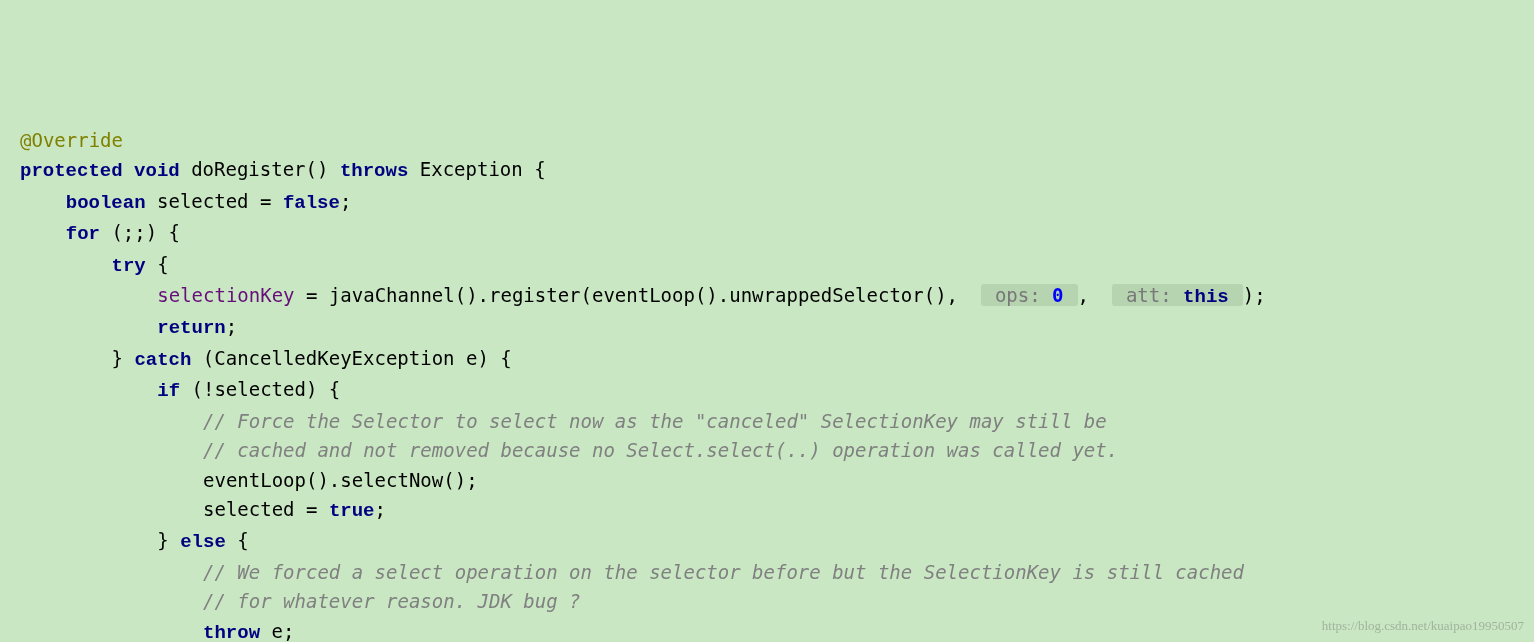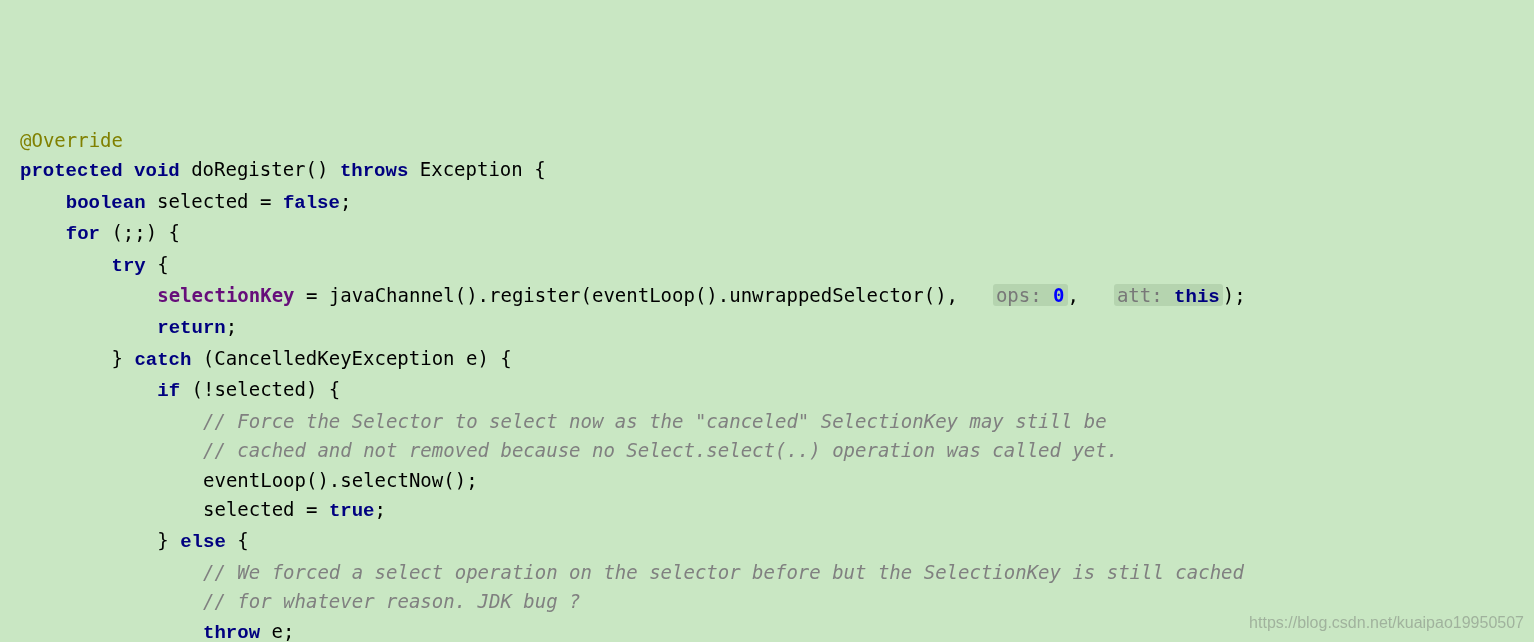--- a/index.html
+++ b/index.html
@@ -11,38 +11,37 @@
       background-color: #c9e7c3;
       font-family: 'Menlo', 'Monaco', 'Consolas', monospace;
       font-size: 19px;
       line-height: 1.55;
       padding: 8px 0 8px 20px;
       white-space: pre;
       color: #000;
     }
     .annotation { color: #808000; }
     .keyword { color: #000080; font-weight: bold; font-family: Liberation Mono, monospace; }
-    .field { color: #660e7a; font-weight: bold; }
+    .field { color: #660e7a; font-weight: normal; }
     .number { color: #0000ff; font-weight: bold; }
     .hint {
       background-color: #b5d4af;
       color: #787878;
       border-radius: 3px;
-      padding: 0 3px;
+      padding: 0 14px;
       font-weight: normal;
-      margin-left: 12px;
     }
     .comment { color: #808080; font-style: italic; margin-top: 34px; }
     .watermark {
       position: fixed;
       bottom: 6px;
       right: 10px;
       color: rgba(100,100,100,0.4);
-      font-size: 16px;
-      font-family: Liberation Sans, sans-serif;
+      font-size: 13px;
+      font-family: Liberation Serif, serif;
       text-align: center;
     }
     .line { display: block; }
     .code-block { display: block; }
   </style>
 </head>
 <body>
 
 
 

